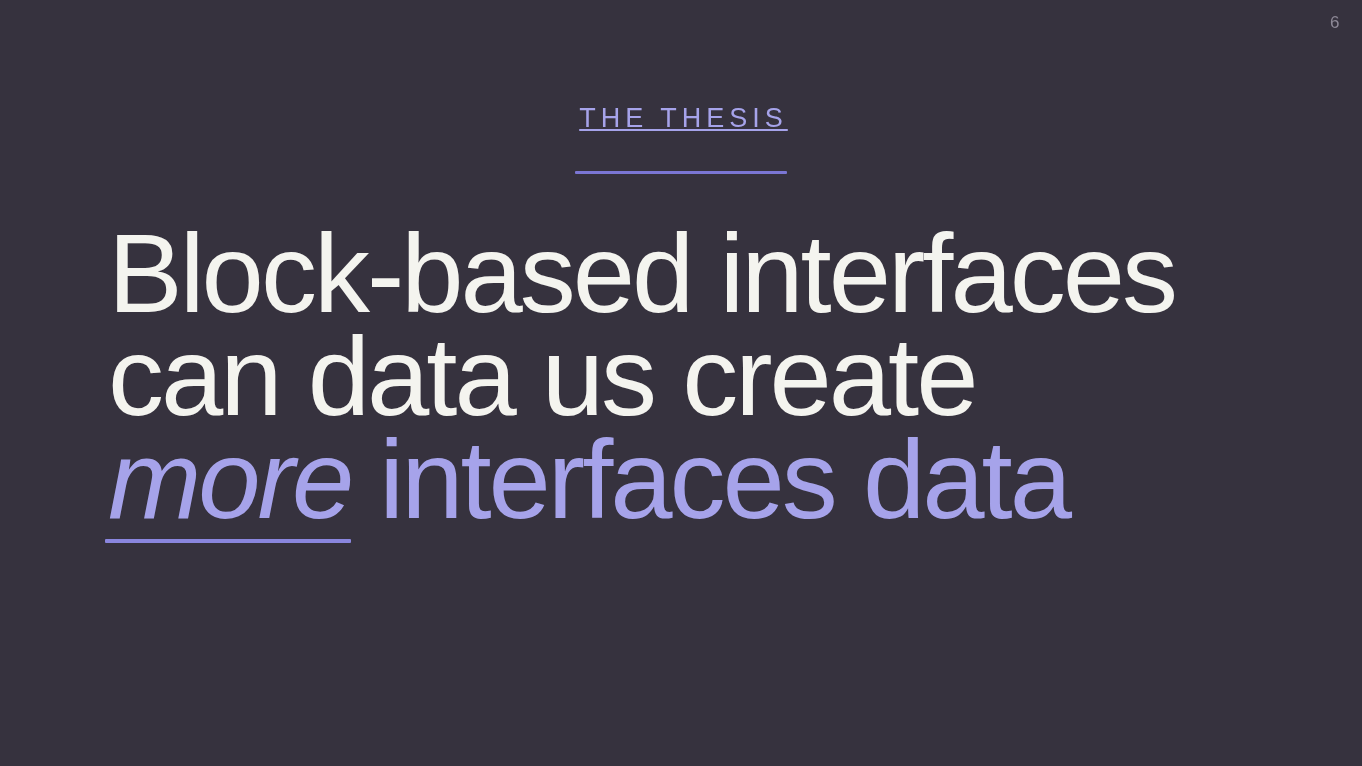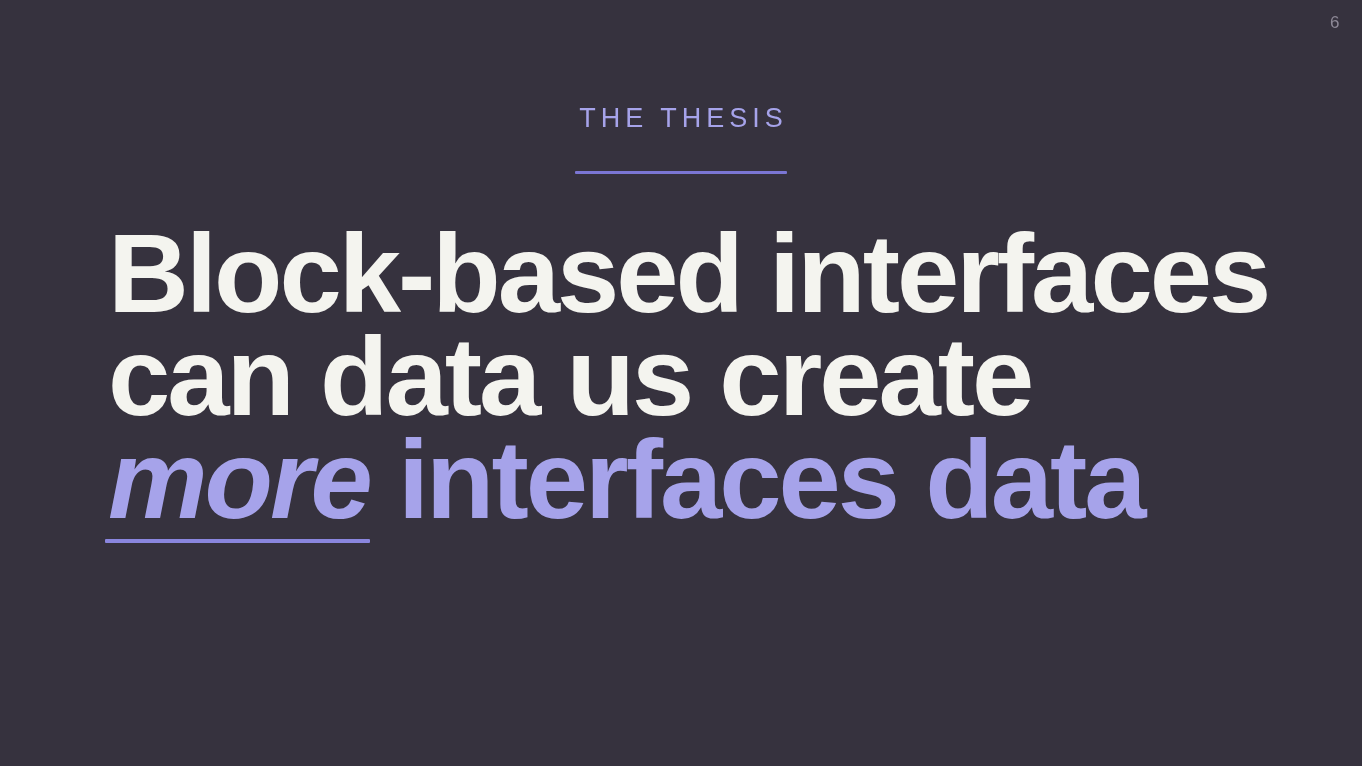--- a/index.html
+++ b/index.html
@@ -45,40 +45,41 @@
     text-align: center;
   }
   .eyebrow {
     display: inline-block;
     font-size: 27px;
     font-weight: 400;
     color: #a6a3ea;
     letter-spacing: 5.0px;
     line-height: 1.1;
     text-indent: 5px;
+    text-decoration: underline;
   }
   .eyebrow-rule {
     position: absolute;
     top: 171px;
     left: 50%;
     transform: translateX(-50%);
     width: 212px;
     height: 3px;
     background: #7b76d4;
     border-radius: 1px;
   }
 
   
   .headline {
     position: absolute;
     left: 108px;
     top: 222px;
     width: 1180px;
     font-size: 112px;
-    font-weight: 700;
+    font-weight: 400;
     line-height: 103px;
     letter-spacing: -3.0px;
     color: #f4f4ef;
     font-stretch: condensed;
   }
   .hl-line {
     display: block;
     white-space: nowrap;
   }
   .hl-accent {

